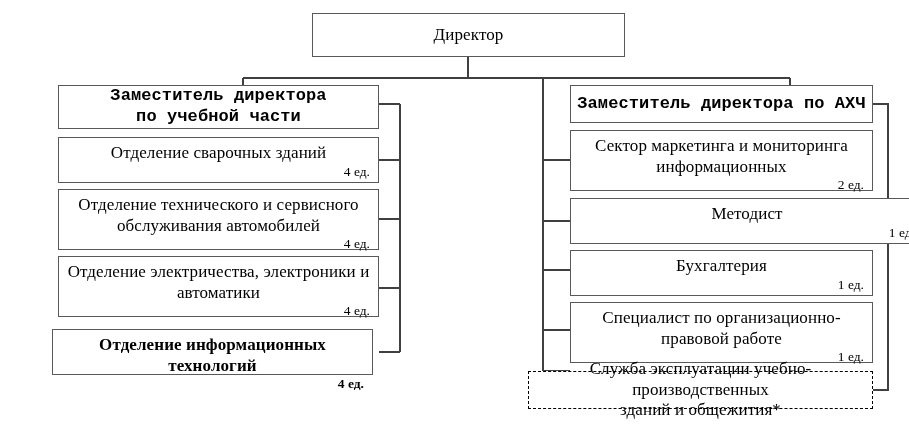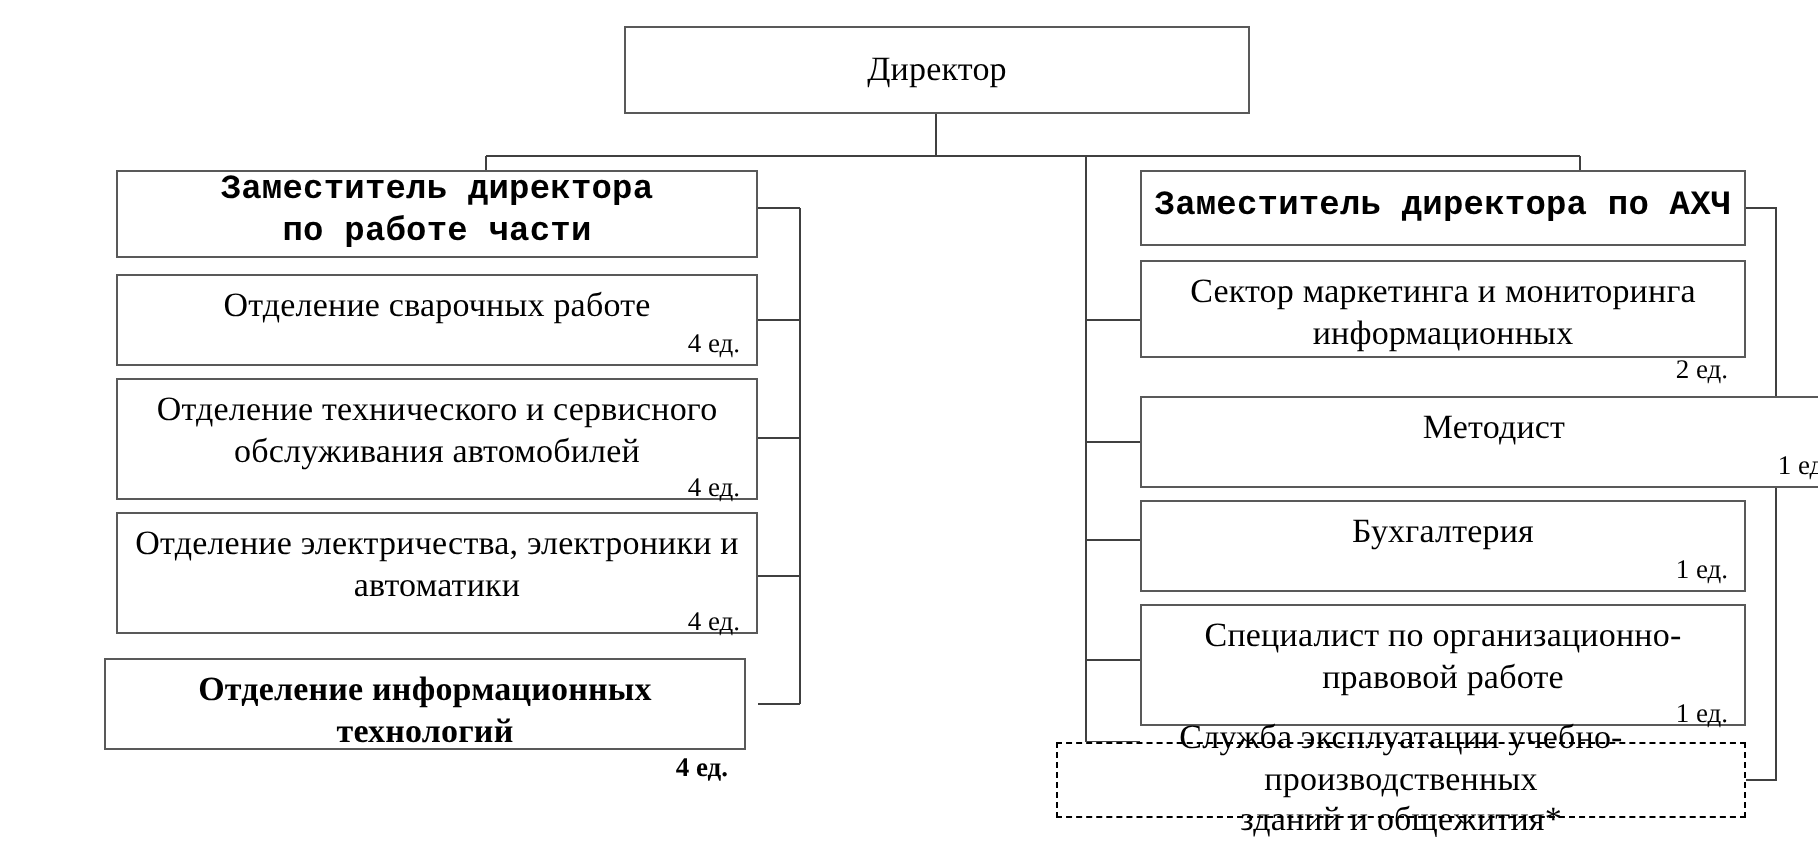--- a/index.html
+++ b/index.html
@@ -108,25 +108,25 @@
       <path d="M873,104 L888,104 L888,390 L873,390"></path>
     </g>
   </svg>
 
   <div class="node" style="left:312px; top:13px; width:313px; height:44px;">
     <span class="node-title">Директор</span>
   </div>
 
   <div class="node bold" style="left:58px; top:85px; width:321px; height:44px;">
     <span class="node-title">Заместитель директора</span>
-    <span class="node-title">по работе части</span>
+    <span class="node-title">по учебной части</span>
   </div>
 
   <div class="node has-count" style="left:58px; top:137px; width:321px; height:46px;">
-    <span class="node-title">Отделение сварочных работе</span>
+    <span class="node-title">Отделение сварочных зданий</span>
     <span class="node-count">4 ед.</span>
   </div>
 
   <div class="node has-count" style="left:58px; top:189px; width:321px; height:61px;">
     <span class="node-title">Отделение технического и сервисного</span>
     <span class="node-title">обслуживания автомобилей</span>
     <span class="node-count">4 ед.</span>
   </div>
 
   <div class="node has-count" style="left:58px; top:256px; width:321px; height:61px;">
@@ -137,21 +137,21 @@
 
   <div class="node has-count" style="left:52px; top:329px; width:321px; height:46px;font-weight:bold;">
     <span class="node-title">Отделение информационных технологий</span>
     <span class="node-count">4 ед.</span>
   </div>
 
   <div class="node bold" style="left:570px; top:85px; width:303px; height:38px;">
     <span class="node-title">Заместитель директора по АХЧ</span>
   </div>
 
-  <div class="node has-count" style="left:570px; top:130px; width:303px; height:49px;">
+  <div class="node has-count" style="left:570px; top:130px; width:303px; height:61px;">
     <span class="node-title">Сектор маркетинга и мониторинга</span>
     <span class="node-title">информационных</span>
     <span class="node-count">2 ед.</span>
   </div>
 
   <div class="node has-count" style="left:570px; top:198px; width:354px; height:46px;">
     <span class="node-title">Методист</span>
     <span class="node-count">1 ед.</span>
   </div>
 

